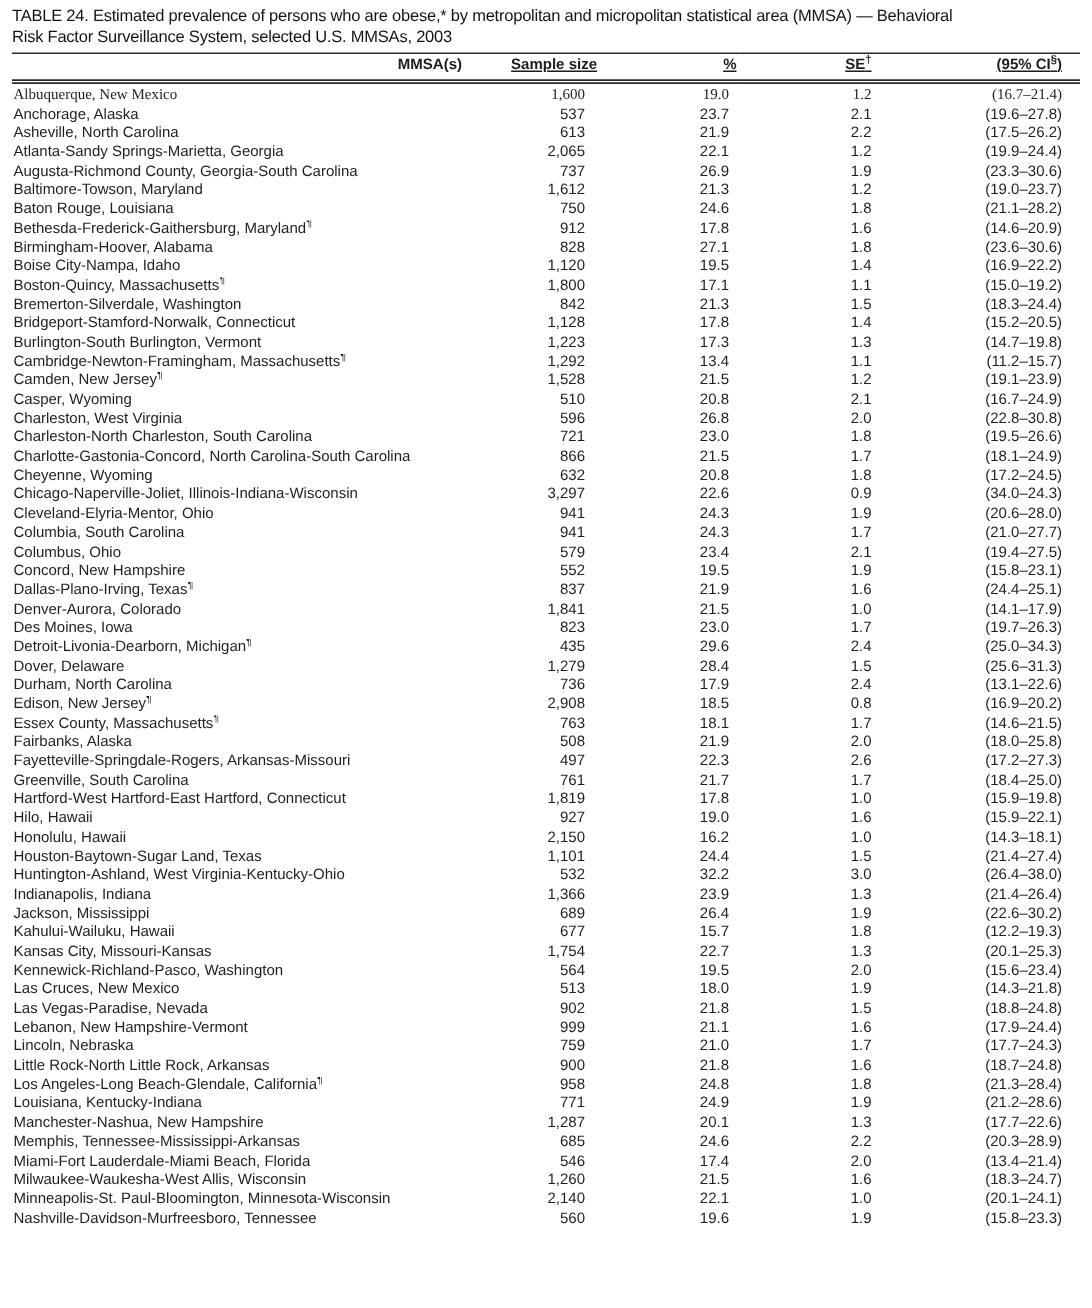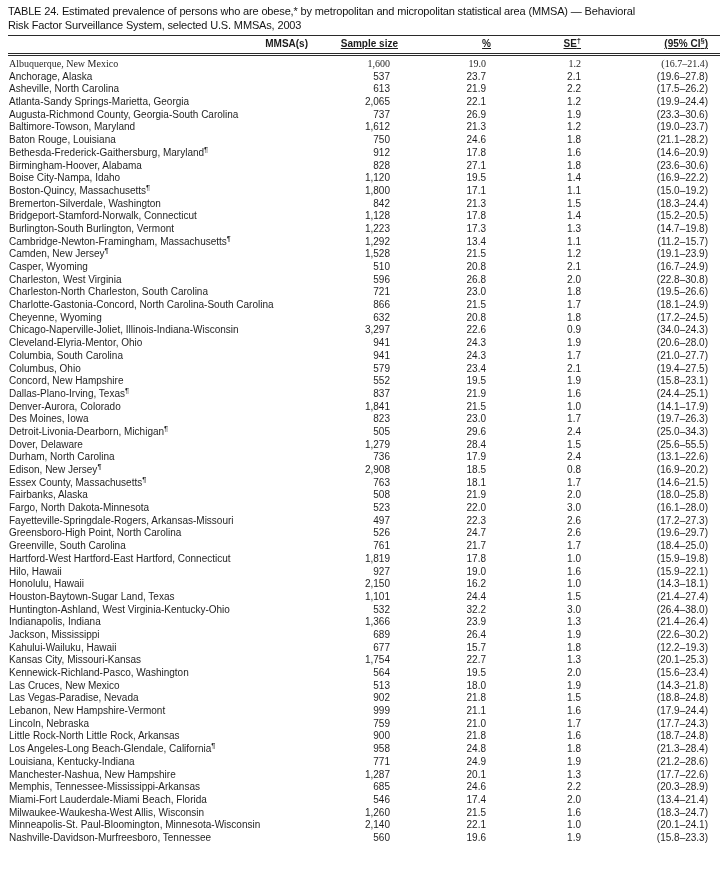--- a/index.html
+++ b/index.html
@@ -307,31 +307,31 @@
         </tr>
         <tr>
           <td class="c-mmsa">Des Moines, Iowa</td>
           <td class="c-num c-sample">823</td>
           <td class="c-num c-pct">23.0</td>
           <td class="c-num c-se">1.7</td>
           <td class="c-num c-ci">(19.7–26.3)</td>
         </tr>
         <tr>
           <td class="c-mmsa">Detroit-Livonia-Dearborn, Michigan<span class="sup">¶</span></td>
-          <td class="c-num c-sample">505</td>
+          <td class="c-num c-sample">435</td>
           <td class="c-num c-pct">29.6</td>
           <td class="c-num c-se">2.4</td>
           <td class="c-num c-ci">(25.0–34.3)</td>
         </tr>
         <tr>
           <td class="c-mmsa">Dover, Delaware</td>
           <td class="c-num c-sample">1,279</td>
           <td class="c-num c-pct">28.4</td>
           <td class="c-num c-se">1.5</td>
-          <td class="c-num c-ci">(25.6–55.5)</td>
+          <td class="c-num c-ci">(25.6–31.3)</td>
         </tr>
         <tr>
           <td class="c-mmsa">Durham, North Carolina</td>
           <td class="c-num c-sample">736</td>
           <td class="c-num c-pct">17.9</td>
           <td class="c-num c-se">2.4</td>
           <td class="c-num c-ci">(13.1–22.6)</td>
         </tr>
         <tr>
           <td class="c-mmsa">Edison, New Jersey<span class="sup">¶</span></td>
@@ -348,41 +348,27 @@
           <td class="c-num c-ci">(14.6–21.5)</td>
         </tr>
         <tr>
           <td class="c-mmsa">Fairbanks, Alaska</td>
           <td class="c-num c-sample">508</td>
           <td class="c-num c-pct">21.9</td>
           <td class="c-num c-se">2.0</td>
           <td class="c-num c-ci">(18.0–25.8)</td>
         </tr>
         <tr>
-          <td class="c-mmsa">Fargo, North Dakota-Minnesota</td>
-          <td class="c-num c-sample">523</td>
-          <td class="c-num c-pct">22.0</td>
-          <td class="c-num c-se">3.0</td>
-          <td class="c-num c-ci">(16.1–28.0)</td>
-        </tr>
-        <tr>
           <td class="c-mmsa">Fayetteville-Springdale-Rogers, Arkansas-Missouri</td>
           <td class="c-num c-sample">497</td>
           <td class="c-num c-pct">22.3</td>
           <td class="c-num c-se">2.6</td>
           <td class="c-num c-ci">(17.2–27.3)</td>
         </tr>
         <tr>
-          <td class="c-mmsa">Greensboro-High Point, North Carolina</td>
-          <td class="c-num c-sample">526</td>
-          <td class="c-num c-pct">24.7</td>
-          <td class="c-num c-se">2.6</td>
-          <td class="c-num c-ci">(19.6–29.7)</td>
-        </tr>
-        <tr>
           <td class="c-mmsa">Greenville, South Carolina</td>
           <td class="c-num c-sample">761</td>
           <td class="c-num c-pct">21.7</td>
           <td class="c-num c-se">1.7</td>
           <td class="c-num c-ci">(18.4–25.0)</td>
         </tr>
         <tr>
           <td class="c-mmsa">Hartford-West Hartford-East Hartford, Connecticut</td>
           <td class="c-num c-sample">1,819</td>
           <td class="c-num c-pct">17.8</td>

